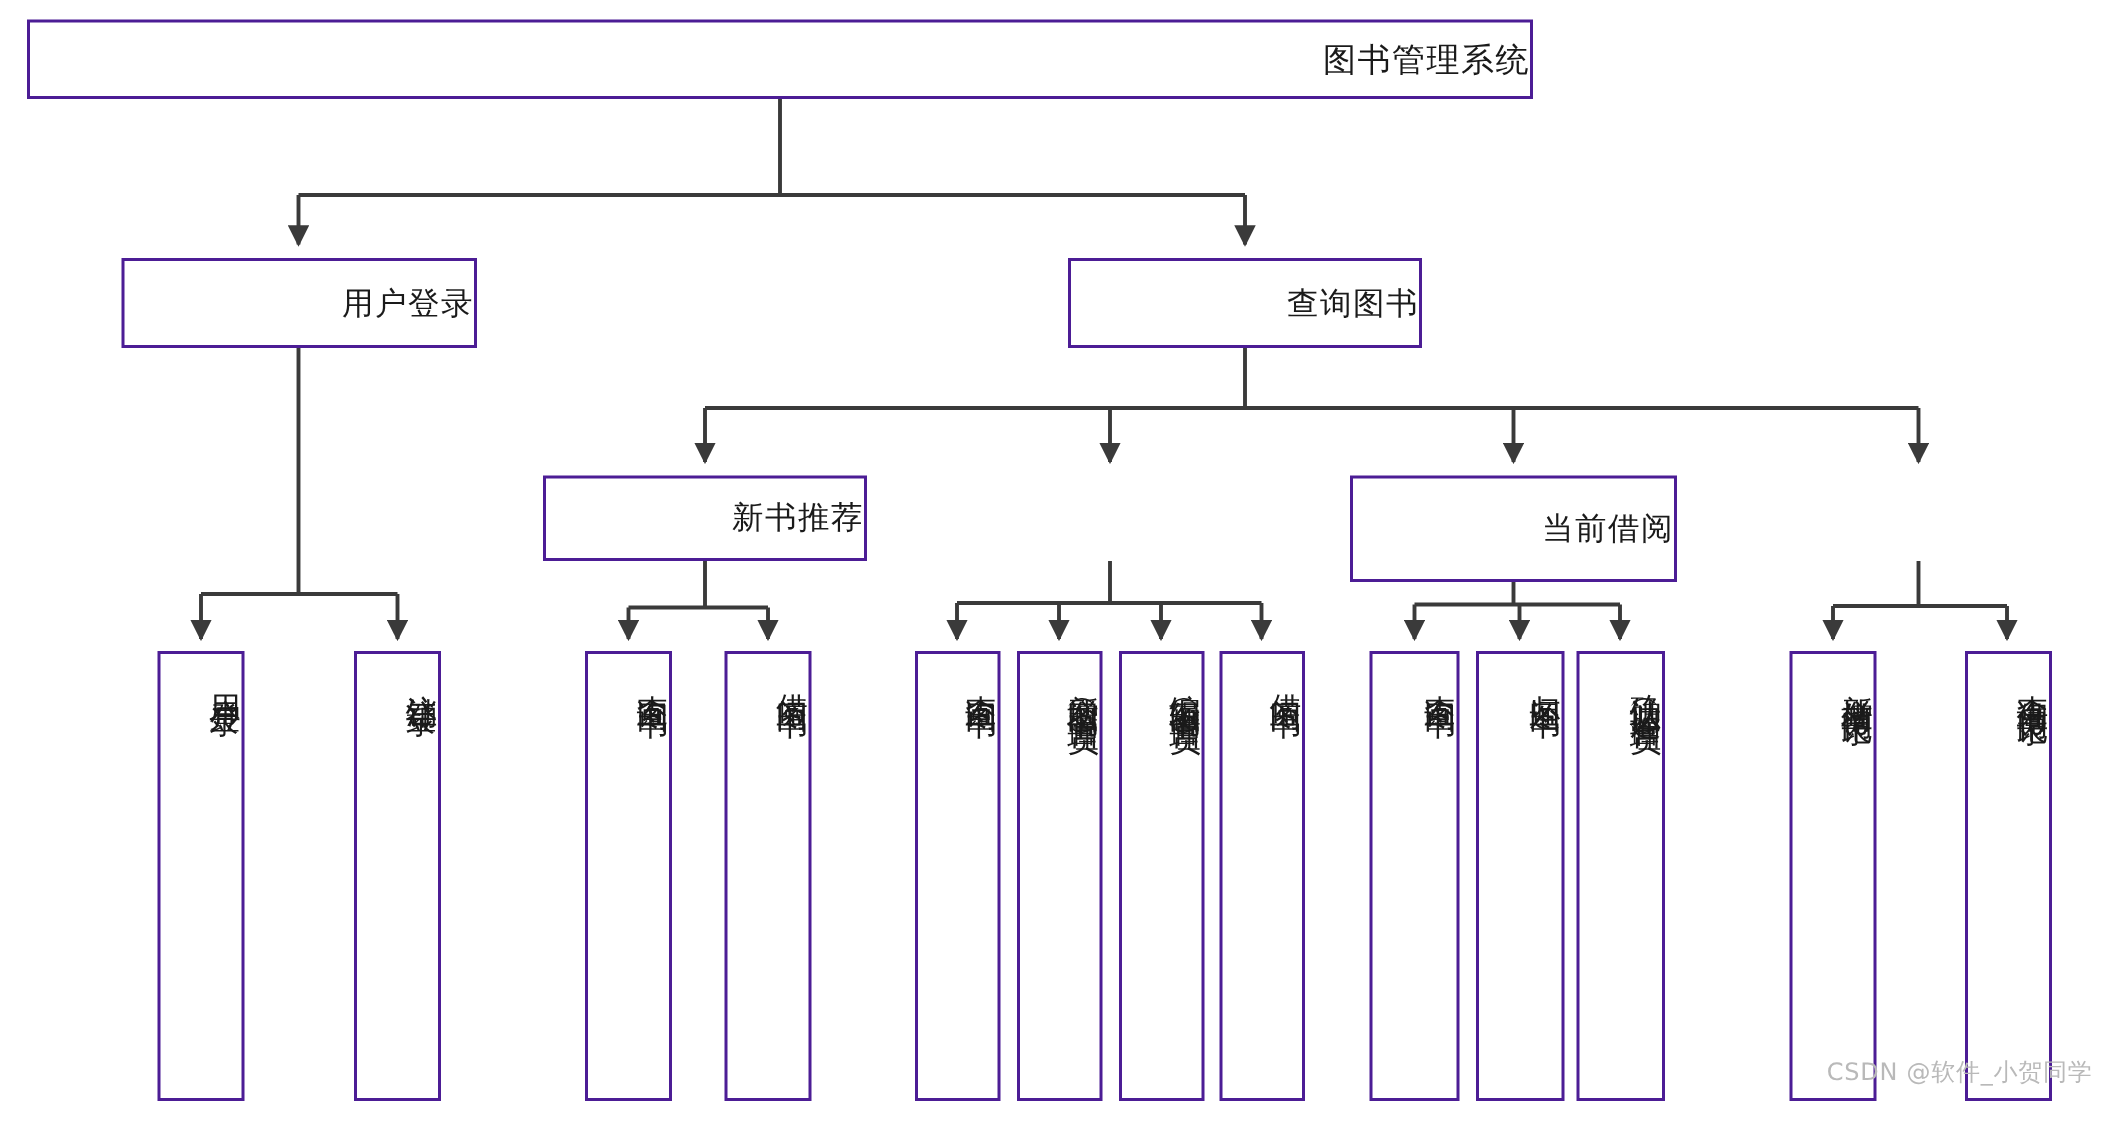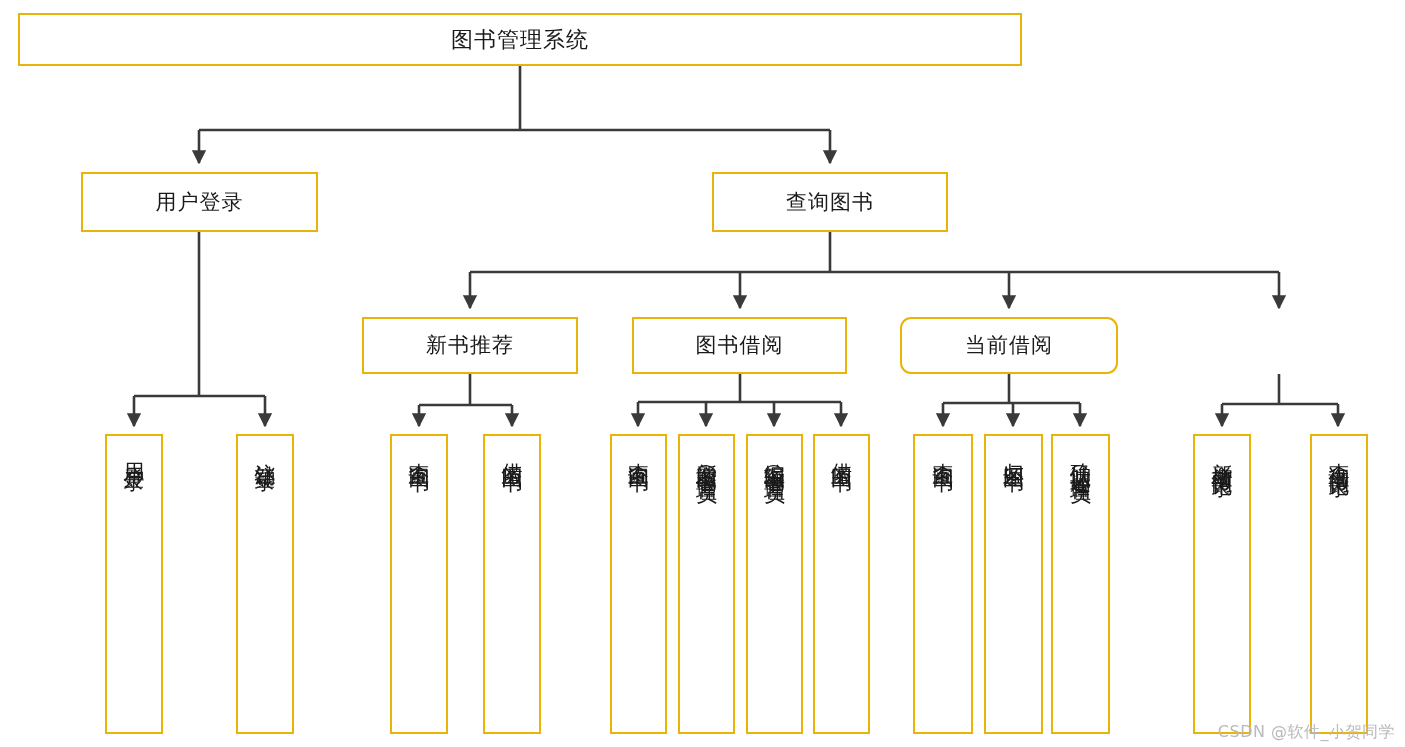--- a/index.html
+++ b/index.html
@@ -22,24 +22,24 @@
     position: absolute;
     left: 0;
     top: 0;
     width: 1405px;
     height: 747px;
   }
   .node {
     position: absolute;
     box-sizing: border-box;
     background: #ffffff;
-    border: 2px solid #eab308;
+    border: 2px solid #4c1d95;
     display: flex;
     align-items: center;
-    justify-content: center;
+    justify-content: flex-end;
     color: #1a1a1a;
     z-index: 2;
     font-family: Liberation Serif, serif;
   }
   .node-label {
     display: block;
     text-align: center;
     letter-spacing: 1px;
     line-height: 1.25;
     color: #1a1a1a;
@@ -64,21 +64,21 @@
     letter-spacing: 3px;
     line-height: 1.05;
     max-height: 280px;
   }
   .node.vert.tall .node-label {
     max-height: 290px;
   }
   #watermark {
     position: absolute;
     right: 10px;
-    bottom: 4px;
+    bottom: 21px;
     font-size: 16px;
     color: #b9b9b9;
     z-index: 5;
     white-space: nowrap;
     letter-spacing: 0.5px;
   }
 </style>
 </head>
 <body>
 
@@ -143,25 +143,22 @@
   </div>
 
   <div class="node horiz" style="left:712px; top:172px; width:236px; height:60px;">
     <span class="node-label">查询图书</span>
   </div>
 
   <div class="node horiz" style="left:362px; top:317px; width:216px; height:57px;">
     <span class="node-label">新书推荐</span>
   </div>
 
-  <div class="node horiz" style="left:632px; top:317px; width:215px; height:57px;">
-    <span class="node-label">图书借阅</span>
-  </div>
-
-  <div class="node horiz" style="left:900px; top:317px; width:218px; height:57px;border-radius:11px;">
+
+  <div class="node horiz" style="left:900px; top:317px; width:218px; height:71px;">
     <span class="node-label">当前借阅</span>
   </div>
 
 
   <div class="node vert" style="left:105px; top:434px; width:58px; height:300px;">
     <span class="node-label">用户登录</span>
   </div>
 
   <div class="node vert" style="left:236px; top:434px; width:58px; height:300px;">
     <span class="node-label">注销登录</span>

